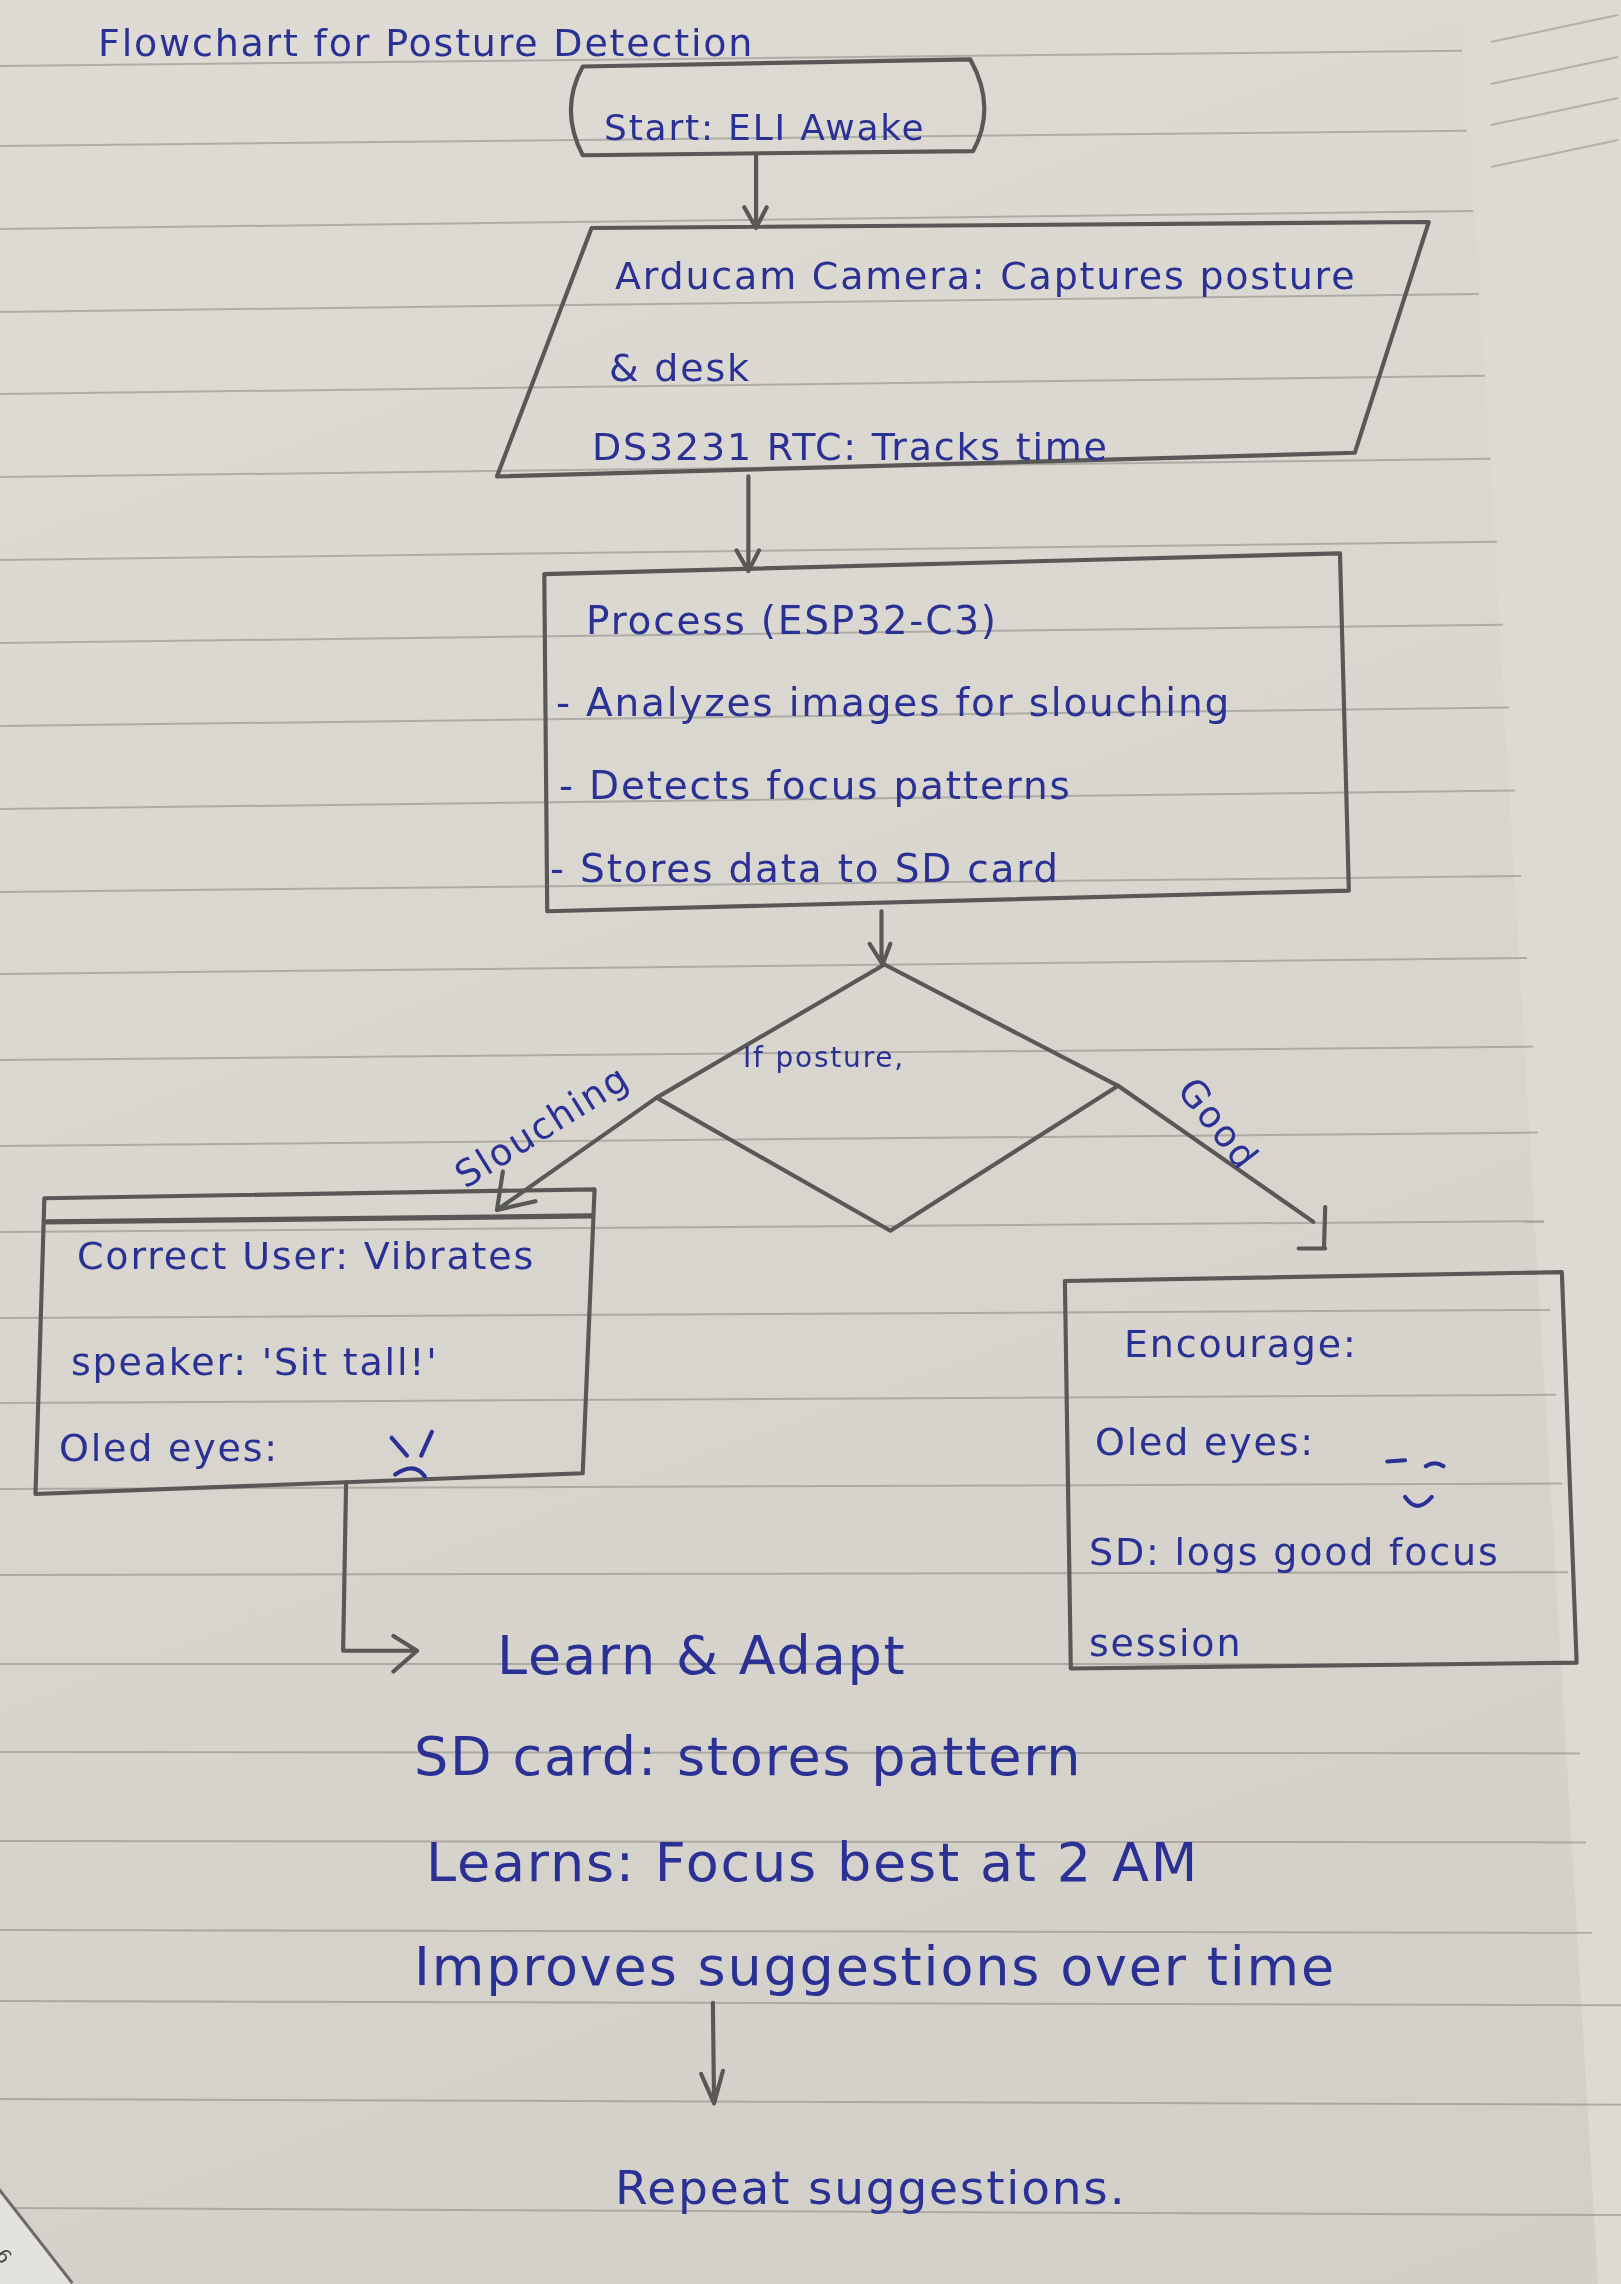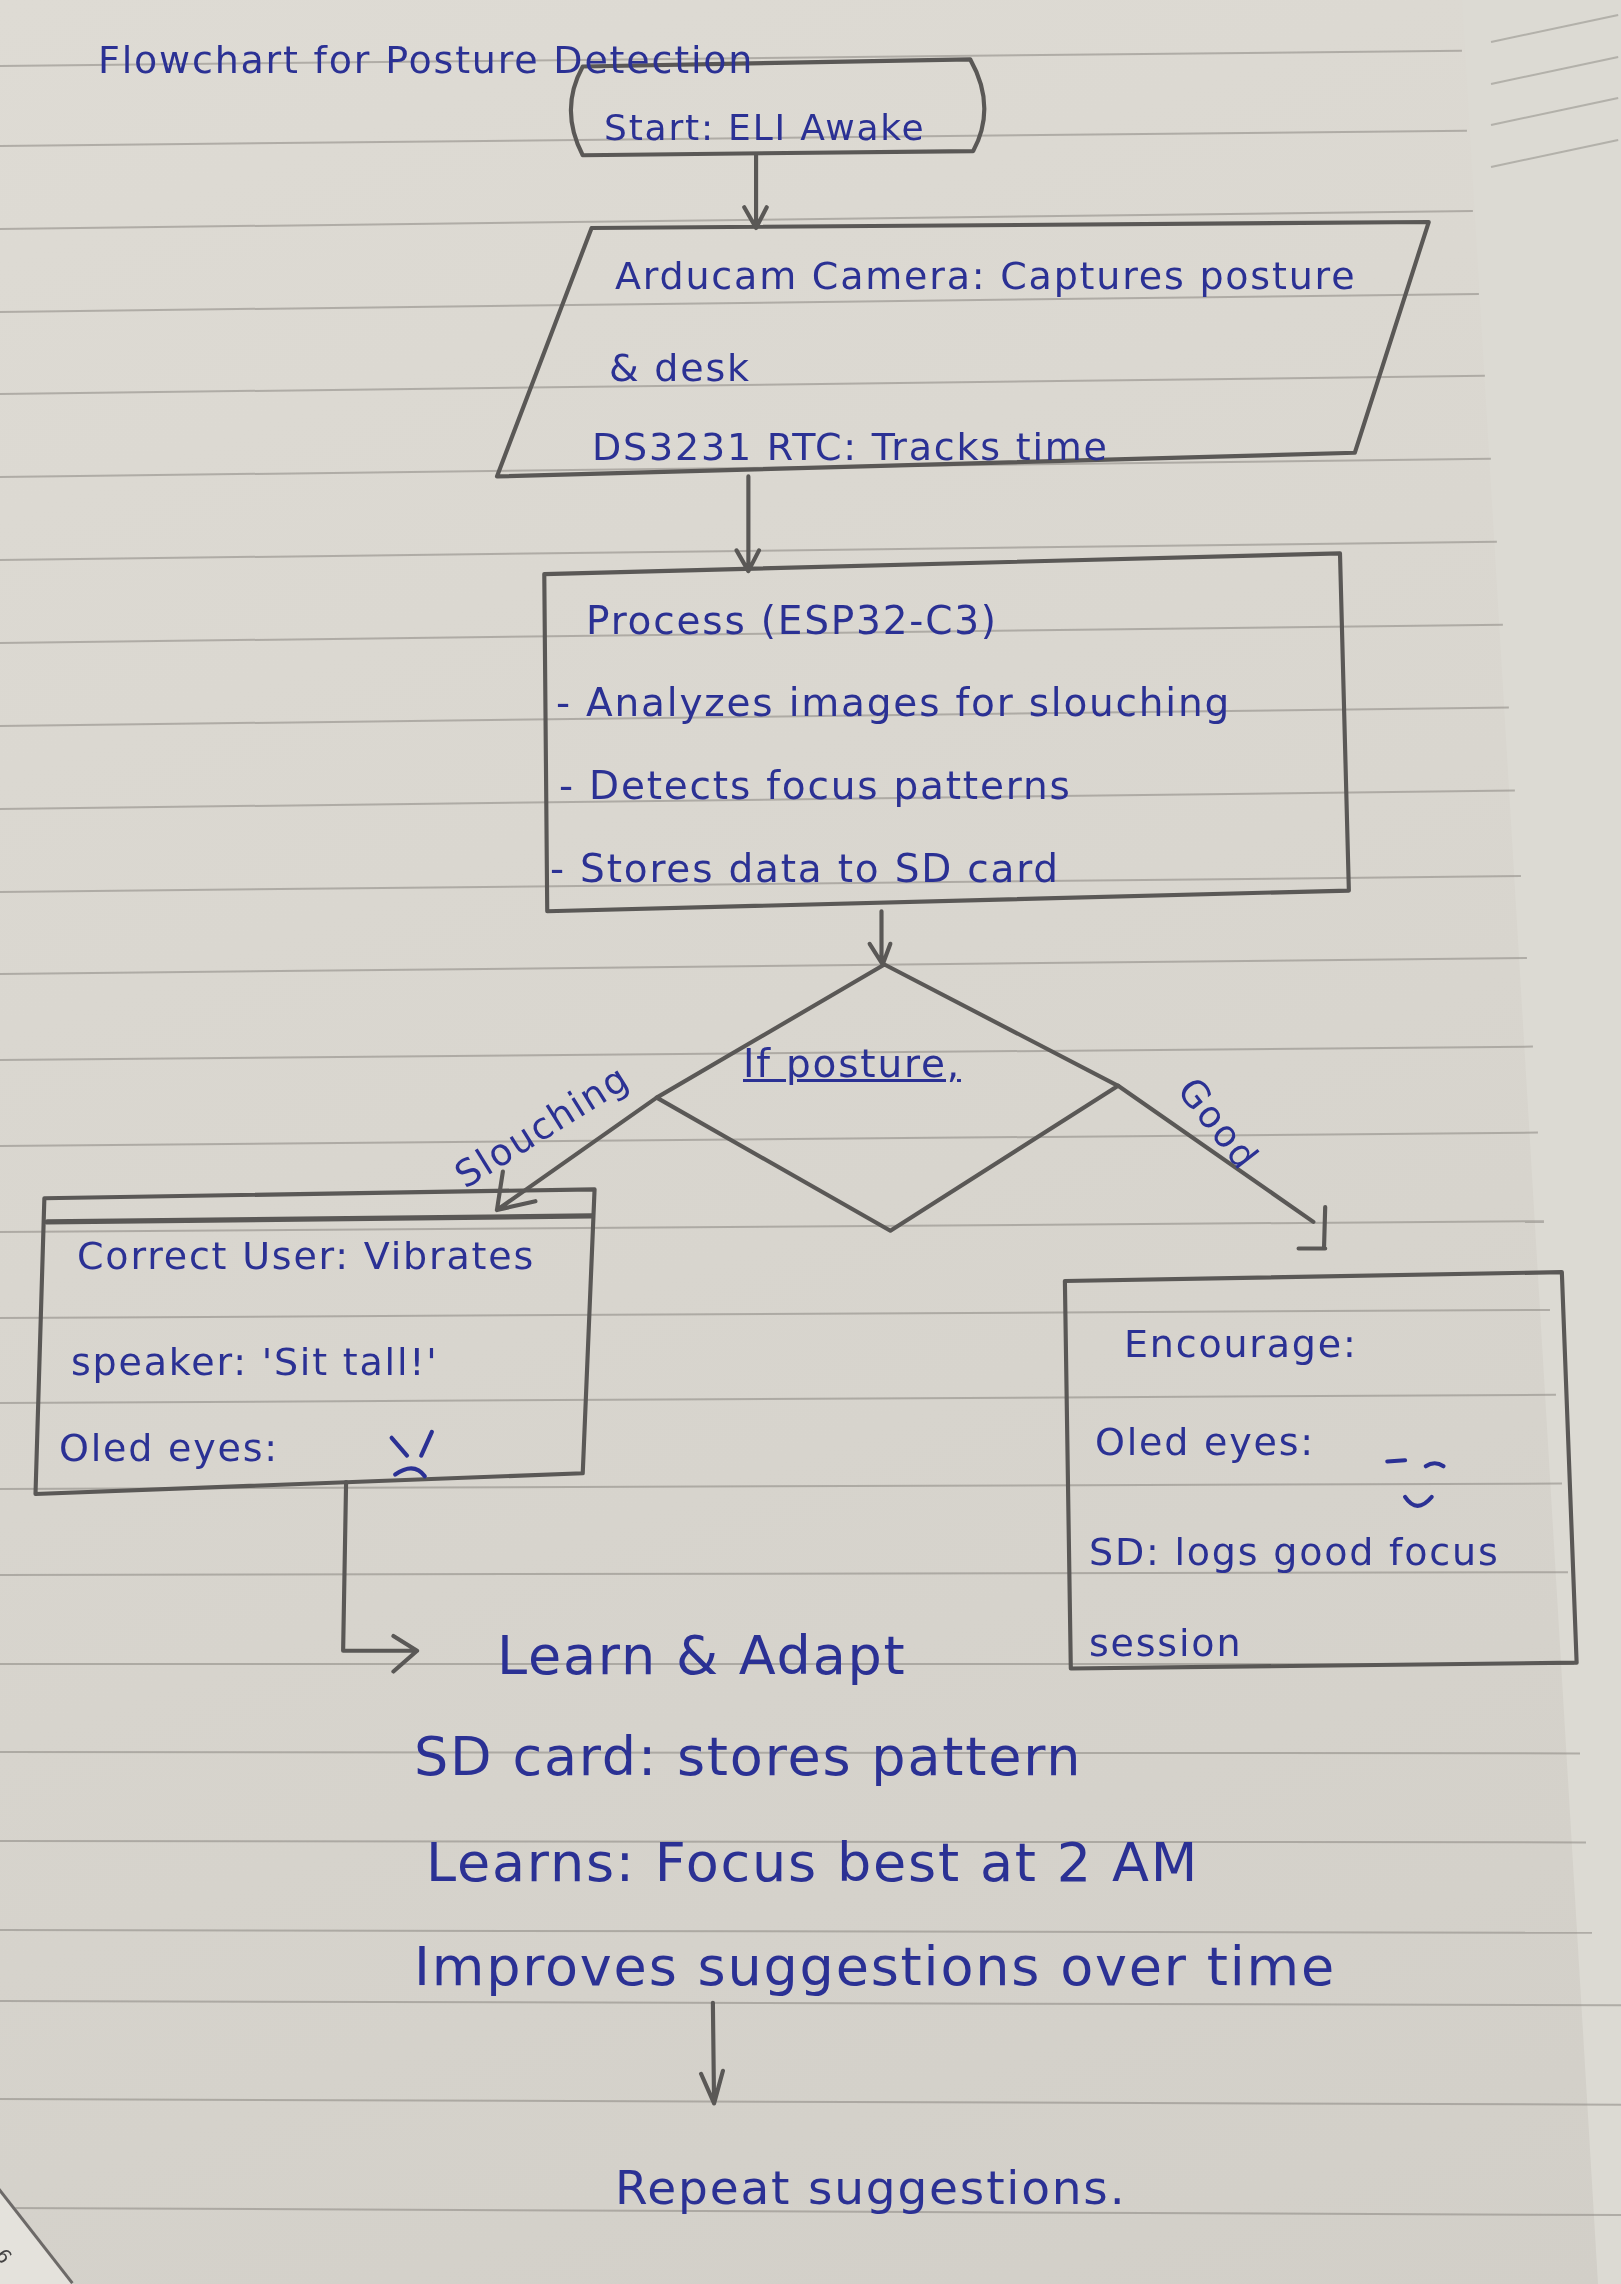--- a/index.html
+++ b/index.html
@@ -20,25 +20,25 @@
     .rule {
       position: absolute; left: 0; height: 2.4px; background: #8a8782; opacity: 0.55;
       transform-origin: left center;
     }
     .rule.back { left: 1491px; width: 130px; height: 1.8px; opacity: 0.5; }
     svg.shapes { position: absolute; left: 0; top: 0; }
     .ink {
       position: absolute; color: #2b3194; white-space: nowrap;
       font-family: "DejaVu Sans", sans-serif; letter-spacing: 1.8px;
     }
-    .t-title { left: 98px; top: 21px; font-size: 38px; margin-top: 17px; }
+    .t-title { left: 98px; top: 21px; font-size: 38px; }
     .t-start { left: 604px; top: 107px; font-size: 36px; }
     .t-io { font-size: 38px; }
     .t-proc { font-size: 39px; }
-    .t-dec { font-size: 39px; text-decoration: underline; }
+    .t-dec { font-size: 28px; }
     .t-branch { font-size: 37px; transform-origin: left bottom; }
     .t-box { font-size: 38px; text-align: center; }
     .t-learn { font-size: 54px; }
     .t-repeat { left: 615px; top: 2160px; font-size: 47px; }
     .ruler {
       position: absolute; left: -36px; top: 2142px; width: 178px; height: 71px;
       background: #e4e2dc; border-top: 3.6px solid #6d6a68;
       transform: rotate(52deg); transform-origin: left top;
     }
     .ruler-label { position: absolute; left: 12px; top: 24px; font-size: 20px; color: #444; font-family: "DejaVu Sans Mono", monospace; }

